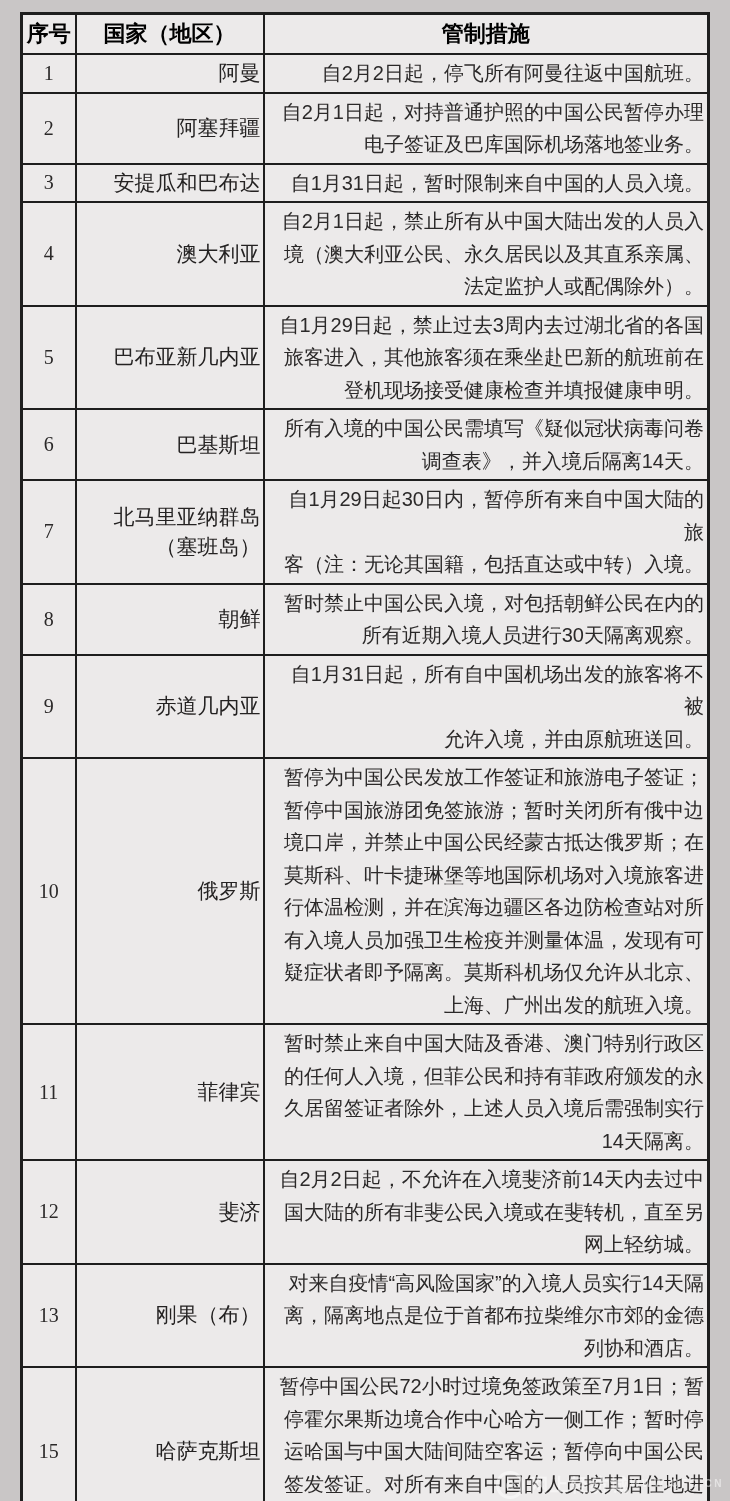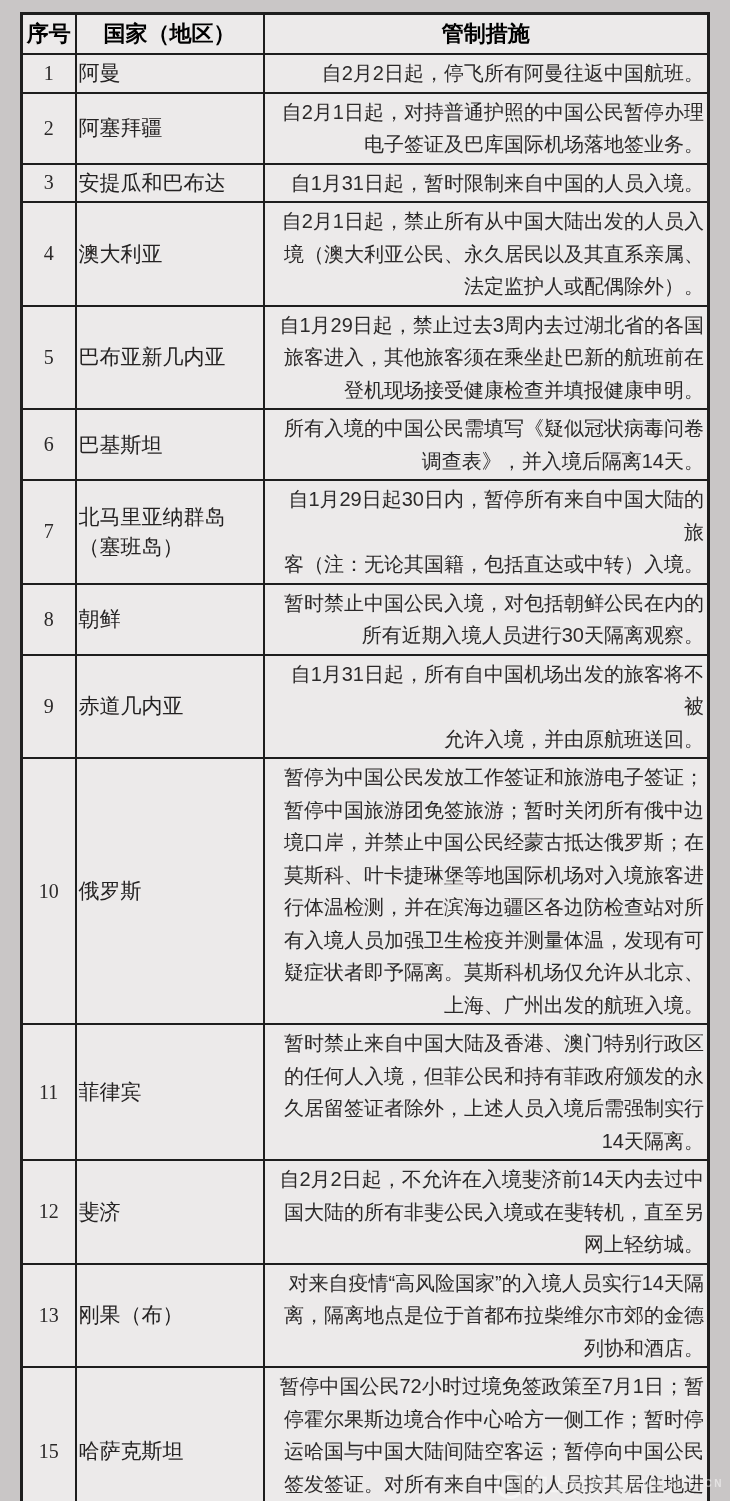--- a/index.html
+++ b/index.html
@@ -29,21 +29,21 @@
     padding:4px 0;
     text-align:center;
   }
   td.no-cell {
     text-align:center;
     font-family:"Liberation Serif", serif;
     font-size:20px;
     color:#2b2929;
   }
   td.country-cell {
-    text-align:left;
+    text-align:right;
     font-size:21px;
     line-height:30px;
     color:#242222;
     white-space:pre-line;
     padding:2px 2px;
   }
   td.measures-cell {
     font-size:20px;
     line-height:32.5px;
     color:#2b2929;

